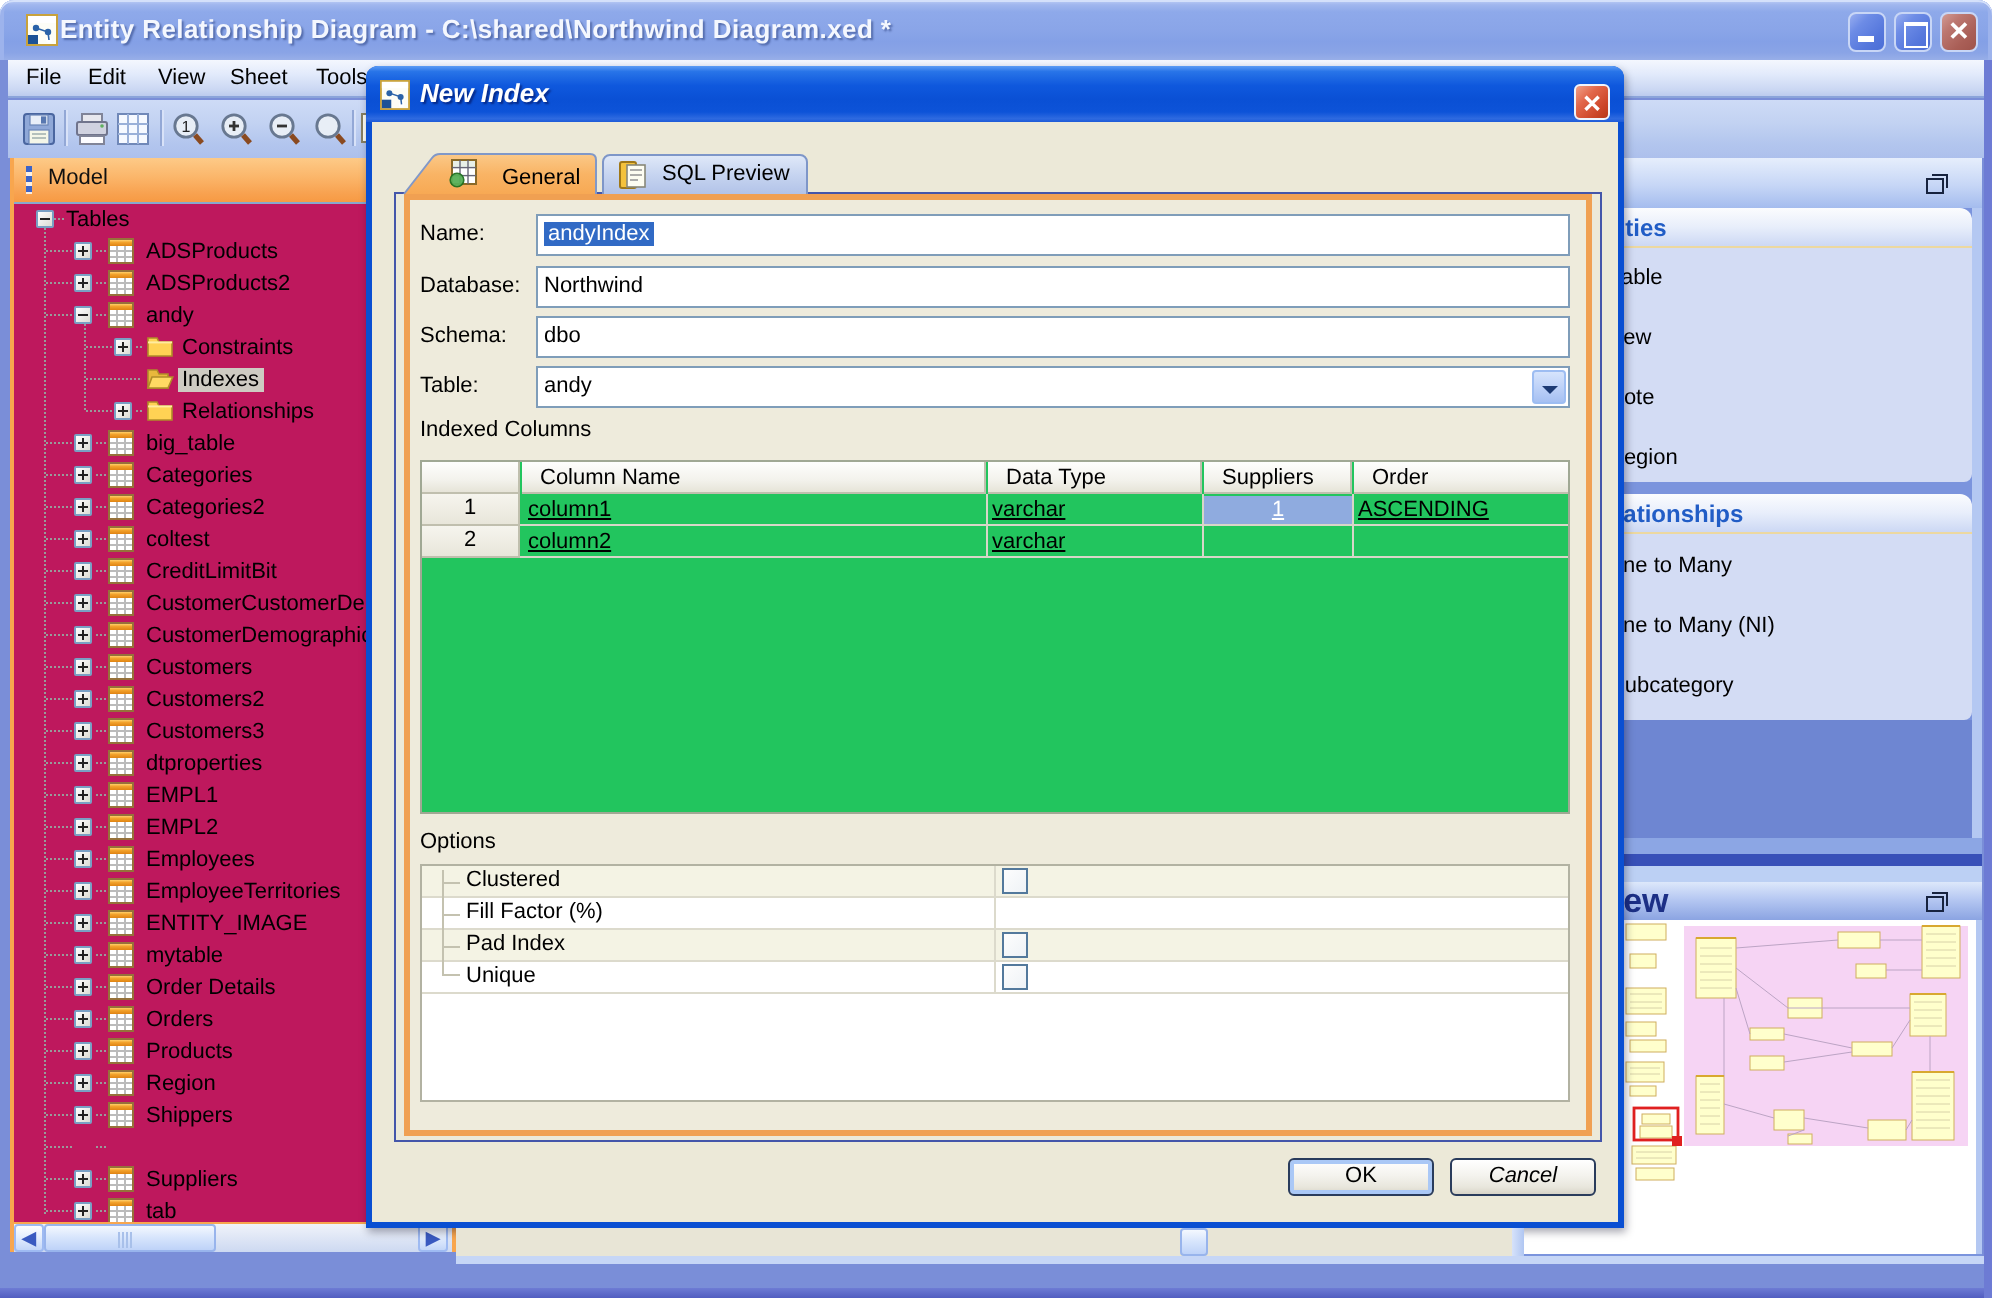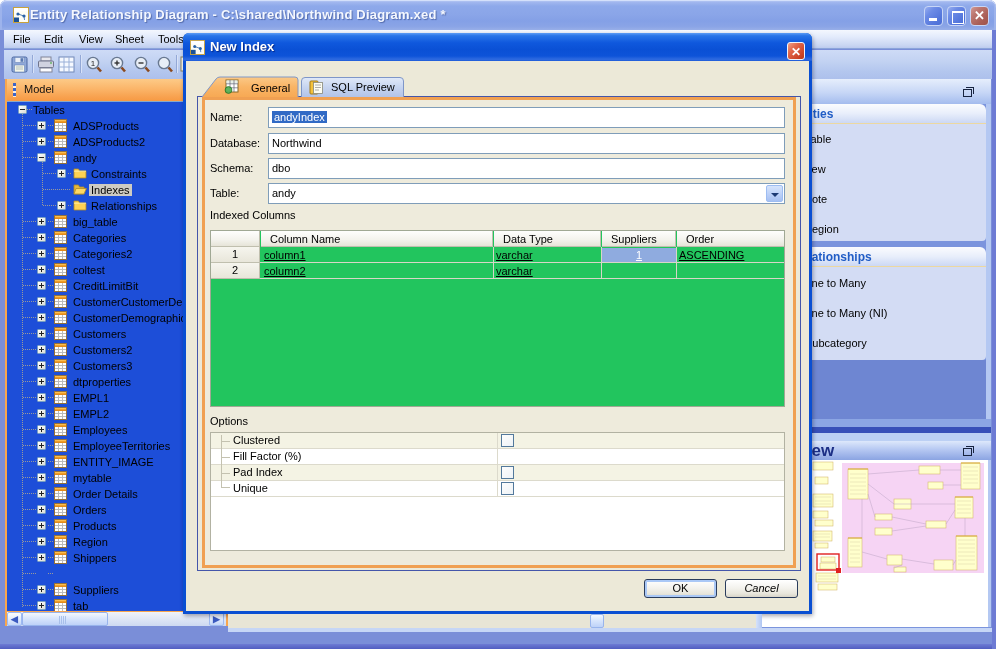--- a/index.html
+++ b/index.html
@@ -28,21 +28,21 @@
 #tools{position:absolute;left:4px;top:50px;width:988px;height:29px;
 background:linear-gradient(to bottom,#cedbf6 0%,#c2d2f2 40%,#b3c6ee 75%,#adc0ec 100%);}
 .tsep{position:absolute;top:5px;width:1px;height:18px;background:#93a8d6;box-shadow:1px 0 0 #d8e2f8;}
 
 #lpanel{position:absolute;left:5px;top:79px;width:223px;height:547px;background:#f8a64e;}
 #lhead{position:absolute;left:2px;top:0px;width:219px;height:22px;
 background:linear-gradient(to bottom,#fdca87 0%,#fbb569 45%,#f8a250 80%,#f79a43 100%);}
 #lhead .txt{position:absolute;left:17px;top:4px;color:#101010;}
 #lhead .grip{position:absolute;left:6px;top:4px;width:3px;height:14px;
 background:repeating-linear-gradient(to bottom,#3c64c8 0 3px,rgba(255,255,255,.8) 3px 5px);}
-#tree{position:absolute;left:2px;top:22px;width:219px;height:510px;background:#1d4ed8;border-top:1px solid #88a8cc;overflow:hidden;}
+#tree{position:absolute;left:2px;top:22px;width:219px;height:510px;background:#be185d;border-top:1px solid #88a8cc;overflow:hidden;}
 .row{position:absolute;left:0;height:16px;width:219px;}
 .pm{position:absolute;width:9px;height:9px;top:3px;border:1px solid #79a0c4;border-radius:1px;background:linear-gradient(135deg,#ffffff,#dcdcd4);}
 .pm:before{content:"";position:absolute;left:1px;top:3px;width:5px;height:1px;background:#222;}
 .pm.plus:after{content:"";position:absolute;left:3px;top:1px;width:1px;height:5px;background:#222;}
 .ti{position:absolute;width:13px;height:13px;top:1px;border:1px solid #96713a;
 background:linear-gradient(to bottom,#ffd06a 0,#f2a22c 40%,#df8312 100%) 0 0/11px 3px no-repeat,
 linear-gradient(to right,transparent 0 3px,#bbb 3px 4px,transparent 4px 7px,#bbb 7px 8px,transparent 8px 11px) 0 3px/11px 8px no-repeat,
 linear-gradient(to bottom,transparent 0 2px,#bbb 2px 3px,transparent 3px 5px,#bbb 5px 6px,transparent 6px 8px) 0 3px/11px 8px no-repeat,#fff;}
 .lbl{position:absolute;top:2px;white-space:nowrap;}
 .hdots{position:absolute;top:7px;height:1px;background:repeating-linear-gradient(to right,#9a9a9a 0 1px,transparent 1px 2px);}
@@ -69,21 +69,21 @@
 .shead{position:absolute;left:0;top:0;width:100%;height:20px;border-radius:0 6px 0 0;
 background:linear-gradient(to bottom,#fbfcfe 0%,#e8eefb 50%,#ccd8f4 100%);border-bottom:1px solid #ecd8a0;}
 .shead span{position:absolute;top:3px;font-weight:bold;font-size:12px;color:#215dc6;}
 .sbody{position:absolute;left:0;top:20px;width:100%;background:#d3dcf4;}
 .item{position:absolute;white-space:nowrap;}
 
 #dlg{position:absolute;left:183px;top:33px;width:629px;height:581px;border-radius:6px 6px 0 0;
 background:#0a4fd2;box-shadow:1px 2px 4px rgba(0,0,30,.35);}
 #dtitle{position:absolute;left:0;top:0;width:629px;height:28px;border-radius:6px 6px 0 0;
 background:linear-gradient(to bottom,#5c9cf5 0%,#2874e8 10%,#0f58dd 35%,#0a50d5 60%,#0d53d8 82%,#2e6ae0 94%,#1d5bd8 100%);}
-#dtitle .txt{position:absolute;left:27px;top:6px;font-size:13px;font-weight:bold;color:#fff;text-shadow:1px 1px 1px rgba(0,0,60,.5);}
+#dtitle .txt{position:absolute;left:27px;top:6px;font-size:13px;font-weight:bold;color:#fff;text-shadow:1px 1px 1px rgba(0,0,60,.5);font-style:italic;}
 #dclose{position:absolute;left:604px;top:9px;width:18px;height:18px;border-radius:3px;border:1px solid #f0f4fc;
 background:linear-gradient(135deg,#f0a088 0%,#e2674a 35%,#cc4528 75%,#b83818 100%);color:#fff;}
 #dclose:before{content:"\2715";position:absolute;left:0;top:1.5px;width:100%;text-align:center;font-size:12px;font-weight:bold;}
 #dbody{position:absolute;left:3px;top:28px;width:623px;height:550px;background:#ece9d8;}
 #tabsql{position:absolute;left:115px;top:16px;width:103px;height:21px;border:1px solid #7e96c8;border-radius:4px 4px 0 0;
 background:linear-gradient(to bottom,#dfe8f8 0%,#c6d4f0 50%,#b2c3e8 100%);}
 #tabsql span{position:absolute;left:29px;top:3px;}
 #content{position:absolute;left:16px;top:36px;width:594px;height:471px;border:3px solid #f0a052;background:#eeebdc;}
 
 .flabel{position:absolute;left:24px;}

